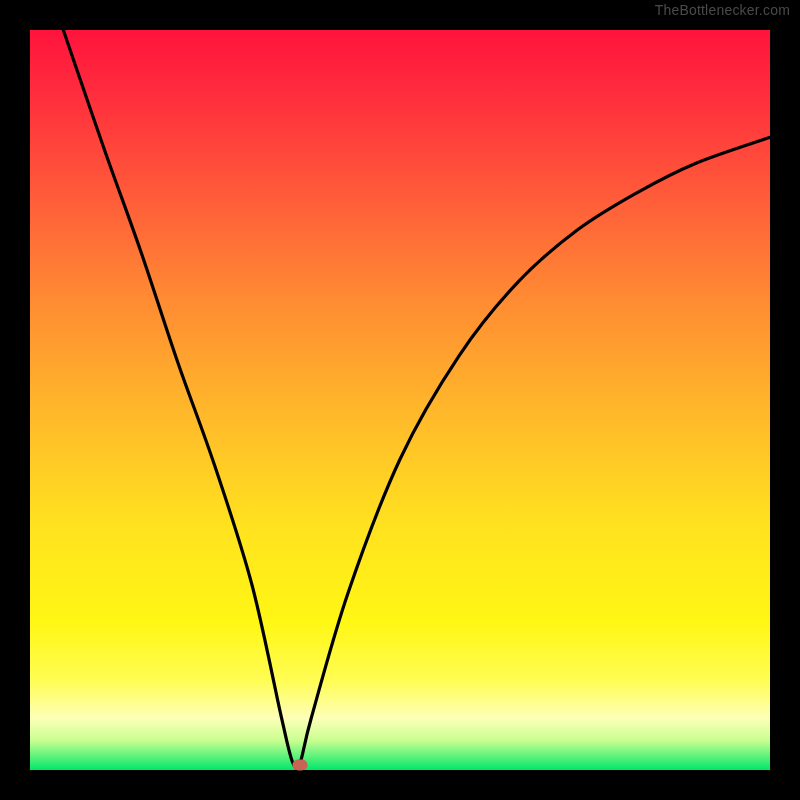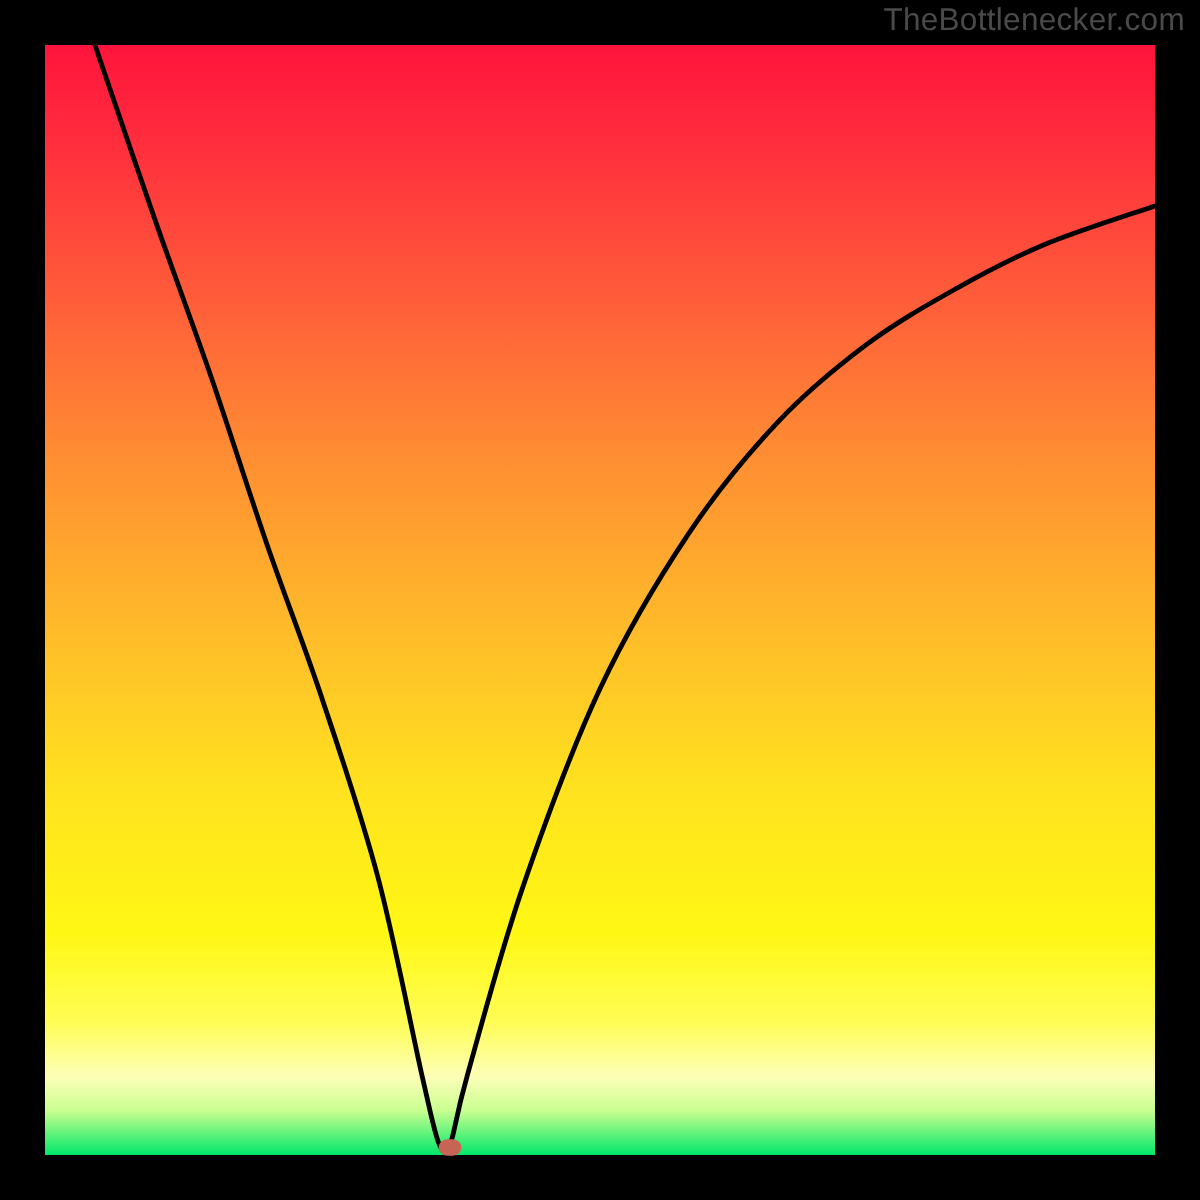--- a/index.html
+++ b/index.html
@@ -9,21 +9,21 @@
     width: 800px;
     height: 800px;
     background: #000;
   }
   .attrib {
     position: absolute;
     top: 2px;
     right: 10px;
     color: #4a4a4a;
     font-family: Arial, Helvetica, sans-serif;
-    font-size: 21px;
+    font-size: 14px;
     font-weight: 400;
     letter-spacing: 0.2px;
     user-select: none;
   }
   .plot {
     position: absolute;
     left: 30px;
     top: 30px;
     width: 740px;
     height: 740px;

